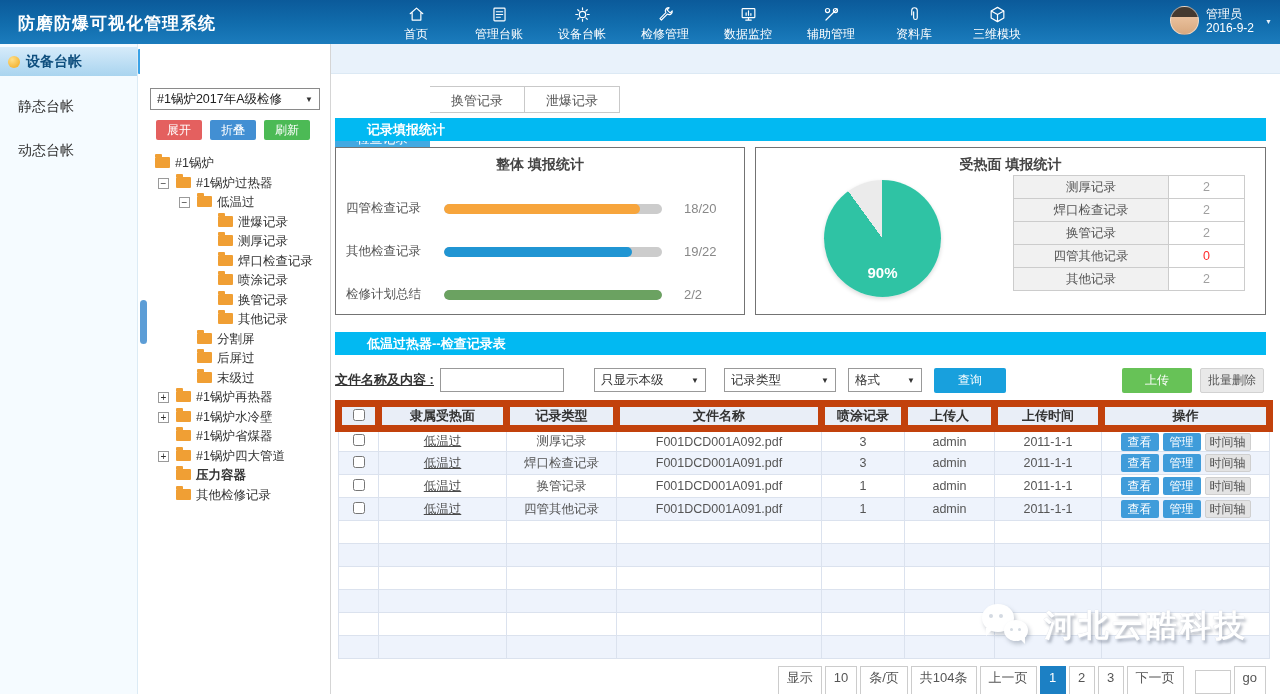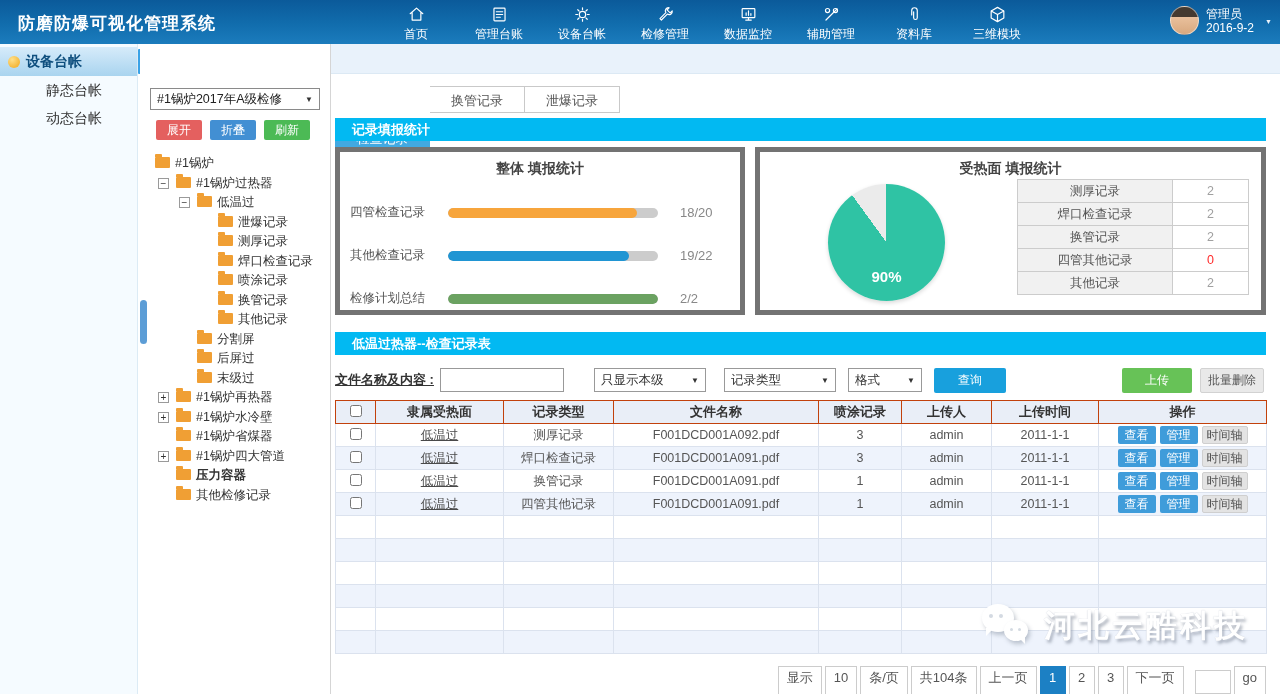--- a/index.html
+++ b/index.html
@@ -18,21 +18,21 @@
   .avatar { width:29px; height:29px; border-radius:50%; background:linear-gradient(180deg,#453a30 0%,#453a30 38%,#e9c09c 38%,#d8a87f 100%); border:1px solid rgba(255,255,255,.5); }
   .user-texts { font-size:12px; line-height:14px; }
   .user-caret { position:absolute; right:8px; top:18px; font-size:7px; color:#e8f2fa; cursor:pointer; }
 
   
   .content-band { position:absolute; left:140px; top:44px; width:1140px; height:30px; background:#e9f2fb; border-bottom:1px solid #dce9f4; }
   .v-divider { position:absolute; left:330px; top:44px; width:1px; height:650px; background:#d5d5d5; }
 
   
   .sidebar { position:absolute; left:0; top:44px; width:138px; height:650px; background:#f5fbff; border-right:1px solid #dcebf5; }
-  .side-item { position:relative; height:28px; line-height:28px; font-size:14px; color:#333; cursor:pointer; padding-left:46px; margin-top:0; }
+  .side-item { position:relative; height:28px; line-height:28px; font-size:14px; color:#333; cursor:pointer; padding-left:18px; margin-top:16px; }
   .side-item.active { margin-top:3px; height:29px; line-height:29px; background:linear-gradient(180deg,#d6ebfa,#a9d4ef); color:#0f4f7e; font-weight:bold; padding-left:26px; }
   .side-dot { position:absolute; left:8px; top:9px; width:12px; height:12px; border-radius:50%; background:radial-gradient(circle at 35% 30%,#ffe08a,#f5b73a 70%); }
   .active-handle { position:absolute; right:-10px; top:2px; width:9px; height:25px; background:#3aa2e6; border-radius:1px; }
 
   
   .tree-panel { position:absolute; left:140px; top:44px; width:190px; height:650px; background:#fff; }
   .tree-select { position:absolute; left:10px; top:44px; width:170px; height:22px; border:1px solid #8a8a8a; background:#fff; display:flex; align-items:center; font-size:12.5px; color:#222; padding:0 6px; cursor:pointer; }
   .tree-select .caret { margin-left:auto; font-size:8px; color:#333; }
   .tree-btns { position:absolute; left:16px; top:76px; display:flex; gap:8px; }
   .tree-btn { width:46px; height:20px; line-height:20px; text-align:center; color:#fff; font-size:12px; border-radius:2px; cursor:pointer; }
@@ -45,26 +45,26 @@
   .folder { display:inline-block; width:15px; height:11px; background:#f09f34; border-radius:1px; position:relative; vertical-align:-1px; margin-right:5px; }
   .folder::before { content:""; position:absolute; left:0; top:-3px; width:7px; height:3px; background:#f09f34; border-radius:1px 1px 0 0; }
   .tree-scroll-thumb { position:absolute; left:0; top:256px; width:7px; height:44px; background:#5c9dd6; border-radius:4px; cursor:grab; }
 
   
   .main { position:absolute; left:332px; top:44px; width:948px; height:650px; }
   .tabs { position:absolute; left:3px; top:42px; display:flex; }
   .tab { width:95px; height:27px; line-height:27px; text-align:center; font-size:13px; color:#555; background:#fff; border:1px solid #c9c9c9; border-left:none; cursor:pointer; }
   .tab:first-child { border-left:1px solid #c9c9c9;margin-top:38px; }
   .tab.active { background:#42a9e2; color:#fff; border-color:#42a9e2; }
-  .cyan-bar { position:absolute; left:3px; width:931px; height:23px; background:#02b9f2; color:#fff; font-size:13px; font-weight:bold; line-height:23px; padding-left:17px; }
+  .cyan-bar { position:absolute; left:3px; width:931px; height:23px; background:#02b9f2; color:#fff; font-size:13px; font-weight:bold; line-height:23px; padding-left:32px; }
   .cyan1 { top:74px; }
   .cyan2 { top:288px; }
 
   
-  .panel { position:absolute; top:103px; height:168px; border:5px solid #737373; background:#fff; }
+  .panel { position:absolute; top:103px; height:168px; border:1px solid #737373; background:#fff; }
   .panel-overall { left:3px; width:410px; }
   .panel-surface { left:423px; width:511px; }
   .panel-title { text-align:center; font-size:14px; font-weight:bold; color:#444; margin-top:8px; }
   .bar-row { display:flex; align-items:center; padding:0 18px 0 10px; margin-top:26px; }
   .bar-row:first-of-type { margin-top:18px; }
   .bar-label { width:98px; font-size:12.5px; color:#555; }
   .bar-track { flex:1; height:10px; background:#ccc; border-radius:5px; overflow:hidden; margin-right:22px; }
   .bar-fill { display:block; height:10px; border-radius:5px; }
   .bar-value { width:42px; font-size:13px; color:#888; }
   .pie { position:absolute; left:68px; top:32px; width:117px; height:117px; border-radius:50%; box-shadow:0 2px 4px rgba(0,0,0,.15); }
@@ -83,21 +83,21 @@
   .sel-scope { width:112px; margin-left:30px; }
   .sel-type { width:112px; margin-left:18px; }
   .sel-format { width:74px; margin-left:12px; }
   .btn { border:none; color:#fff; font-size:12px; cursor:pointer; border-radius:2px; }
   .btn-query { width:72px; height:25px; background:#18a0dd; margin-left:12px; }
   .btn-upload { width:70px; height:25px; background:#67c257; margin-left:auto; }
   .btn-batch { width:64px; height:25px; background:#e9e9e9; color:#555; border:1px solid #d2d2d2; margin-left:8px; margin-right:2px; }
 
   
   .rec-table { position:absolute; left:3px; top:356px; width:931px; border-collapse:collapse; table-layout:fixed; }
-  .rec-table th { height:23px; background:#e9eef7; border:1px solid #c2410c; font-size:13px; color:#333; }
+  .rec-table th { height:23px; background:#e9eef7; border:7px solid #c2410c; font-size:13px; color:#333; }
   .rec-table td { height:23px; border:1px solid #dbe2ee; font-size:12.5px; color:#555; text-align:center; overflow:hidden; white-space:nowrap; }
   .rec-table tbody tr:nth-child(even) { background:#eef3fc; }
   .rec-table input[type=checkbox] { width:12px; height:12px; }
   .link-u { text-decoration:underline; cursor:pointer; color:#4a4a4a; }
   .act-btn { display:inline-block; width:38px; height:18px; line-height:18px; font-size:12px; color:#fff; background:#3f9cda; border-radius:2px; cursor:pointer; margin:0 2px; }
   .act-timeline { width:46px; background:#e3e3e3; color:#555; border:1px solid #cfcfcf; line-height:16px; }
 
   
   .pagination { position:absolute; right:14px; top:622px; display:flex; gap:3px; align-items:center; }
   .pg-box { min-width:26px; height:32px; line-height:22px; padding:0 8px; border:1px solid #ccc; background:#fff; font-size:13px; color:#555; text-align:center; cursor:pointer; }

